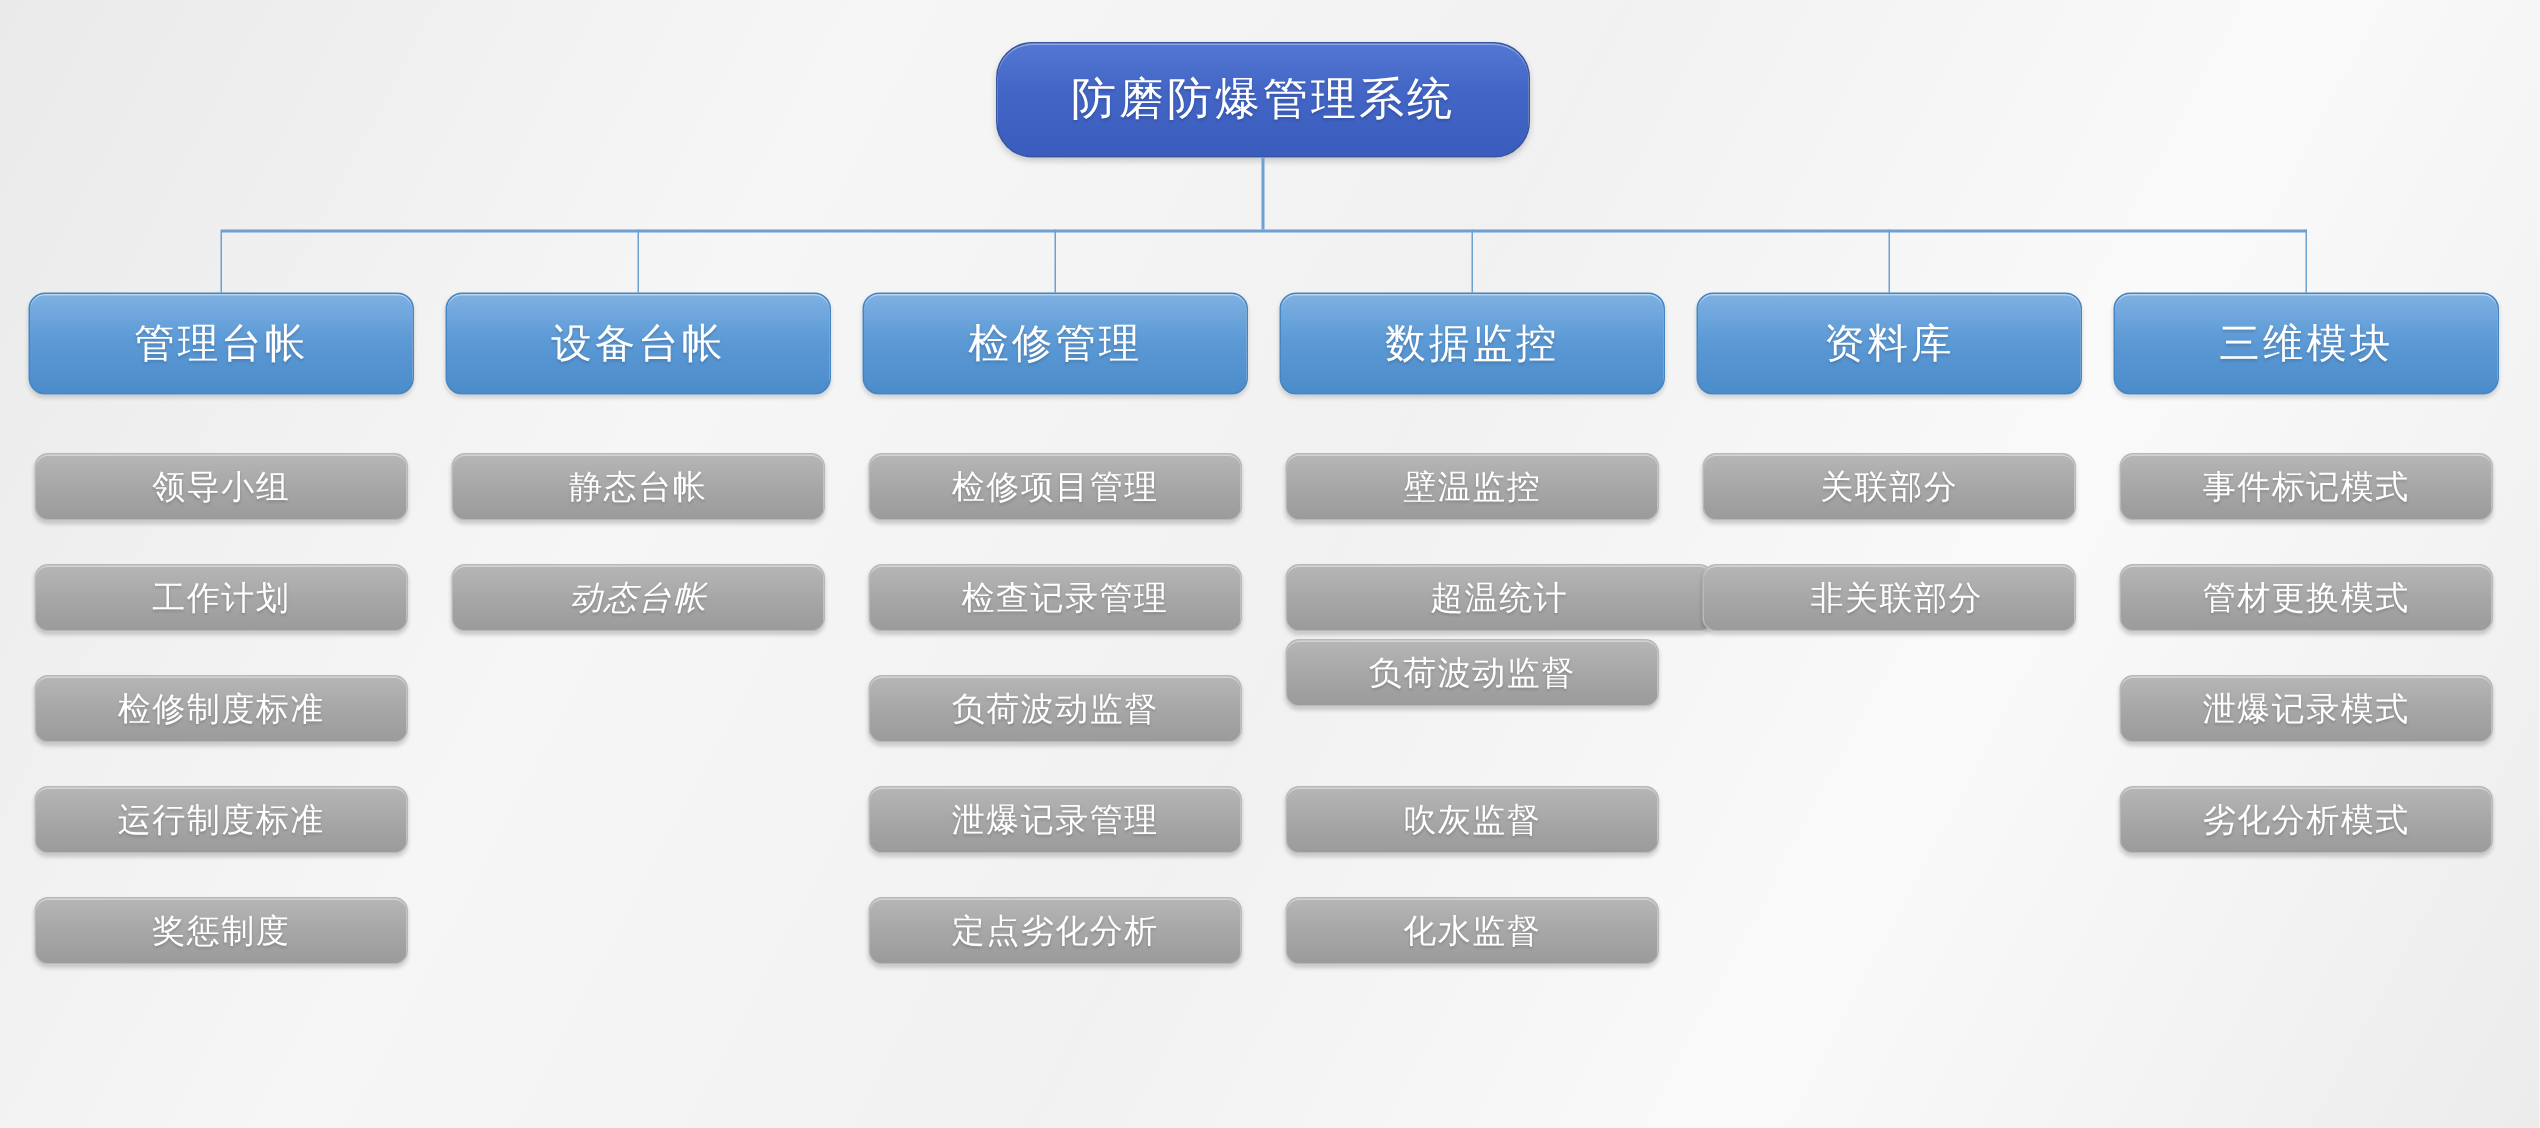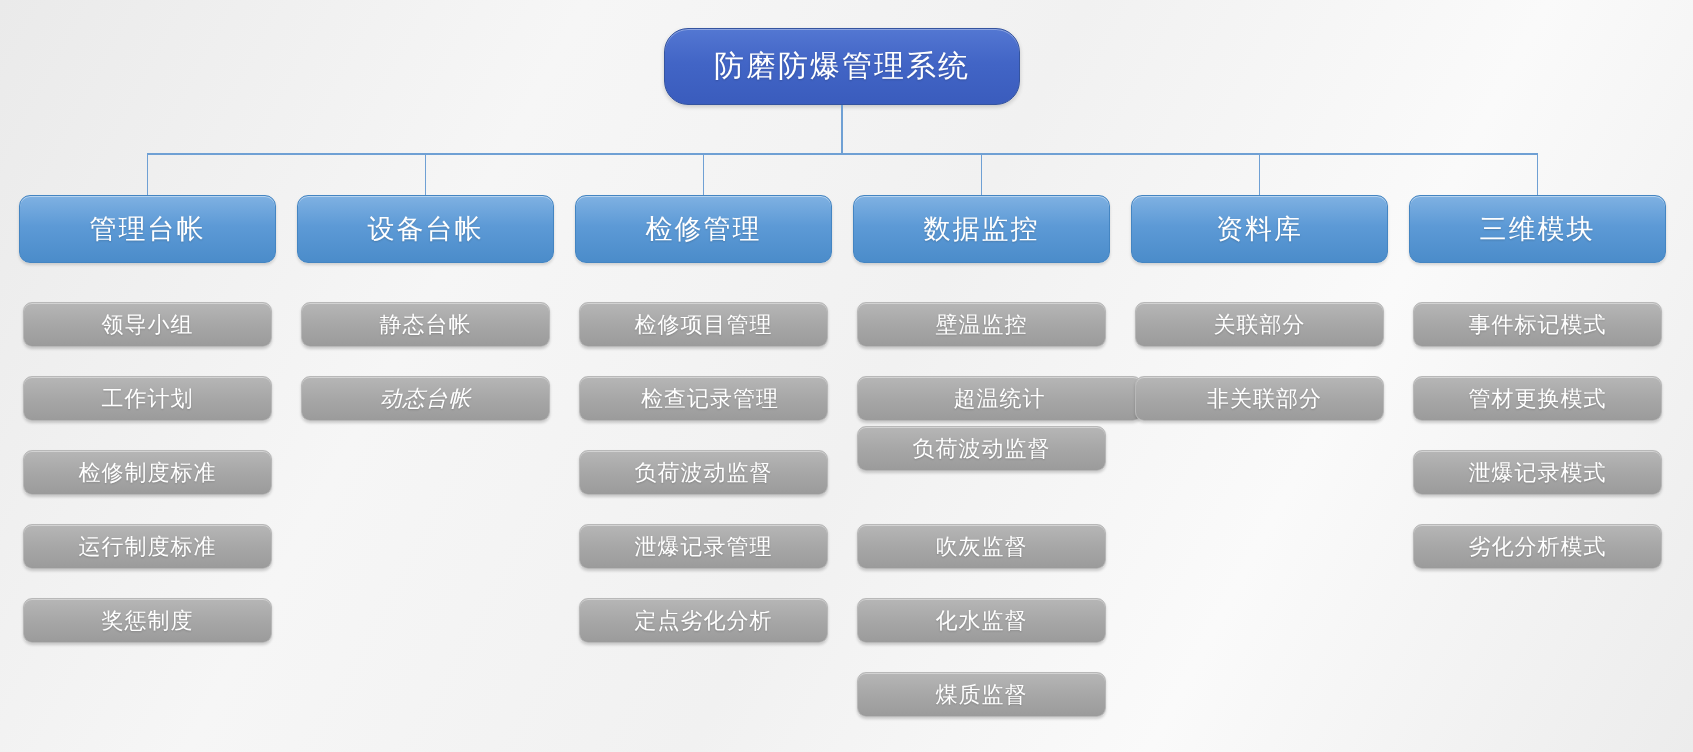--- a/index.html
+++ b/index.html
@@ -104,23 +104,20 @@
     </div>
     <div class="node child" style="left: 857px; top: 426px; width: 249px; height: 45px;">
       <span>负荷波动监督</span>
     </div>
     <div class="node child" style="left: 857px; top: 524px; width: 249px; height: 45px;">
       <span>吹灰监督</span>
     </div>
     <div class="node child" style="left: 857px; top: 598px; width: 249px; height: 45px;">
       <span>化水监督</span>
     </div>
-    <div class="node child" style="left: 857px; top: 672px; width: 249px; height: 45px;">
-      <span>煤质监督</span>
-    </div>
     <div class="line" style="left: 1258.75px; top: 153px; width: 1.5px; height: 42px;"></div>
     <div class="node branch" style="left: 1131px; top: 195px; width: 257px; height: 68px;">
       <span>资料库</span>
     </div>
     <div class="node child" style="left: 1135px; top: 302px; width: 249px; height: 45px;">
       <span>关联部分</span>
     </div>
     <div class="node child" style="left: 1135px; top: 376px; width: 249px; height: 45px; padding-left: 10px;">
       <span>非关联部分</span>
     </div>

